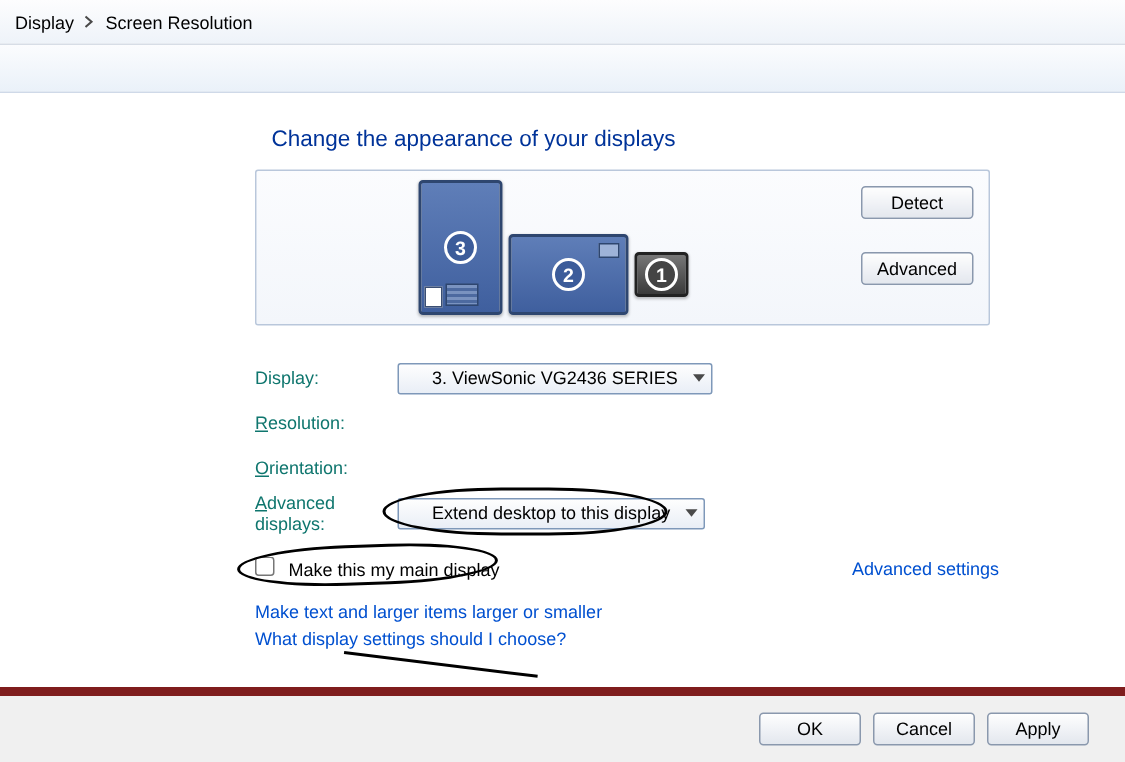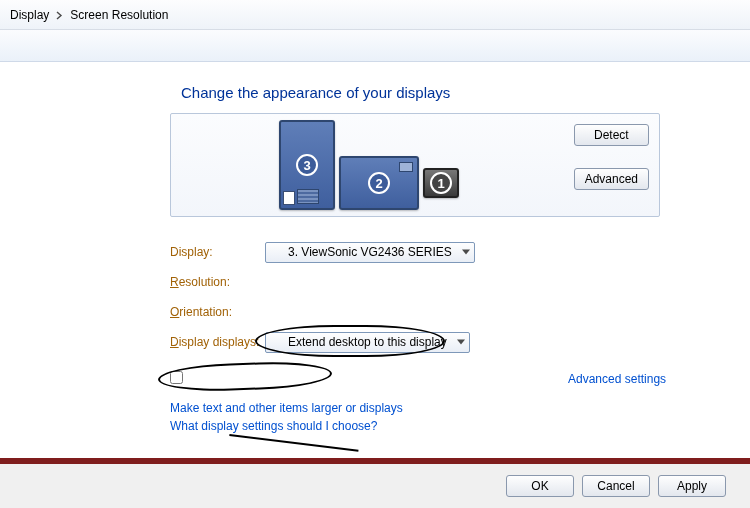--- a/index.html
+++ b/index.html
@@ -77,21 +77,21 @@
   .mon2 { width: 80px; height: 54px; background: linear-gradient(#5f7eb8,#3f5f9e); align-self: flex-end; margin-bottom: 6px; }
   .mon2 .tray { position:absolute; top:4px; right:4px; width:14px; height:10px; background:#9eb3d8; border:1px solid #2e466f;}
   .mon1 { width: 36px; height: 30px; background: linear-gradient(#777,#3a3a3a); border-color:#222; align-self: flex-end; margin-bottom: 18px;}
   .mon1 .num { background:#444; }
 
   .panel-btns { position: absolute; right: 10px; top: 10px; display: flex; flex-direction: column; gap: 22px; }
 
   
   .form { margin-top: 20px; width: 490px; }
   .row { display: flex; align-items: center; height: 30px; }
-  .row label { width: 95px; color: #a16207; }
+  .row label { width: 95px; color: #0f766e; }
   .row label.u::first-letter { text-decoration: underline; }
   .row-md label { width: 95px; }
   .select {
     background: linear-gradient(#fefefe,#e9eef6);
     border: 1px solid #7e98b9;
     border-radius: 2px;
     height: 21px;
     display: inline-flex; align-items: center;
     padding: 0 22px 0 22px;
     position: relative;
@@ -190,42 +190,43 @@
 
       <div class="row">
         <label class="u">Resolution:</label>
       </div>
 
       <div class="row">
         <label class="u">Orientation:</label>
       </div>
 
       <div class="row row-md">
-        <label class="u">Display displays:</label>
+        <label class="u">Advanced displays:</label>
         <span class="annot-wrap">
           <div class="select" style="min-width:160px">
             <span>Extend desktop to this display</span>
             <span class="arrow"></span>
           </div>
           <span class="annot annot-multi"></span>
         </span>
       </div>
 
       <div class="chk-row">
         <span class="annot-wrap">
           <input type="checkbox" id="maind" style="">
+          <label for="maind">Make this my main display</label>
           <span class="annot annot-main"></span>
         </span>
         <a class="adv">Advanced settings</a>
       </div>
 
       <span class="annot-tail a"></span>
 
       <div class="links">
-        <a href="#">Make text and other items larger or displays</a>
+        <a href="#">Make text and larger items larger or smaller</a>
         <a href="#">What display settings should I choose?</a>
       </div>
 
     </div>
   </div>
 
   <div class="button-strip">
     <button class="win">OK</button>
     <button class="win">Cancel</button>
     <button class="win">Apply</button>

